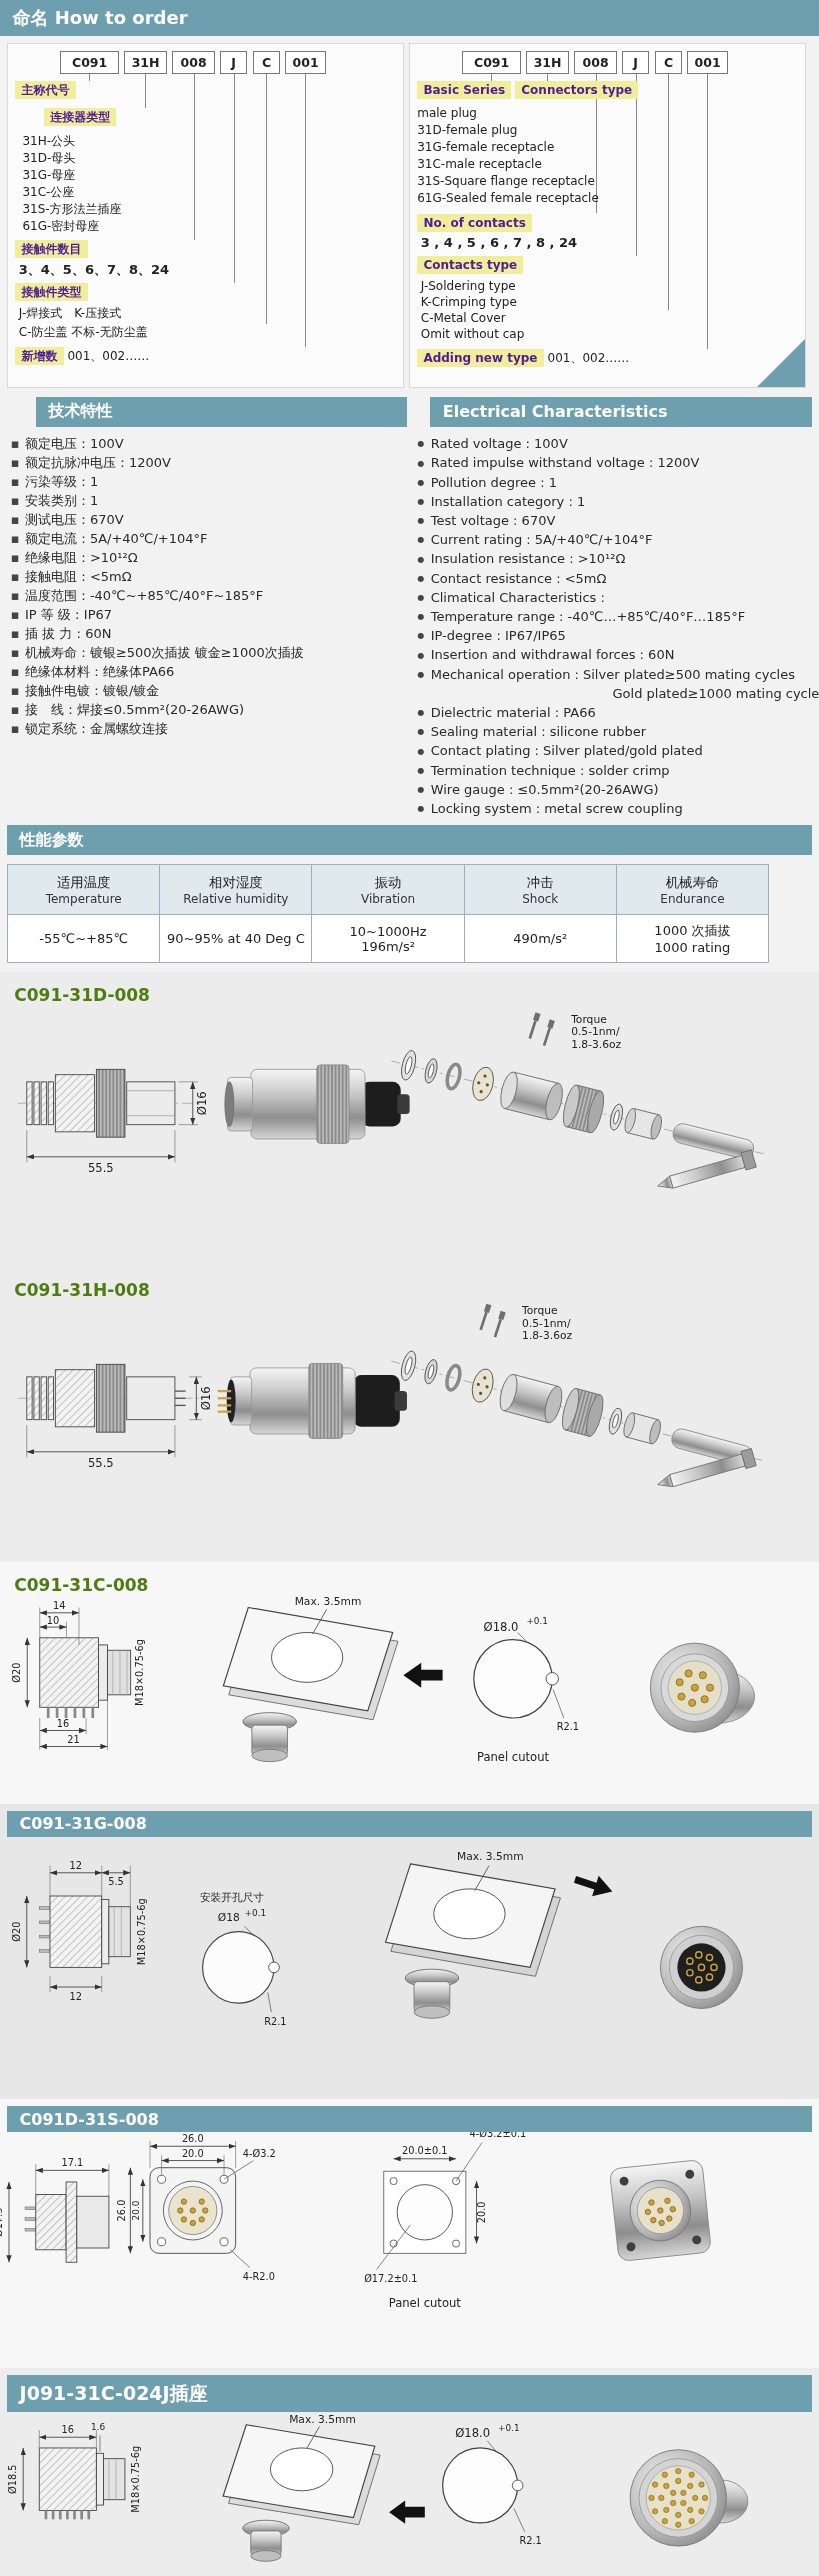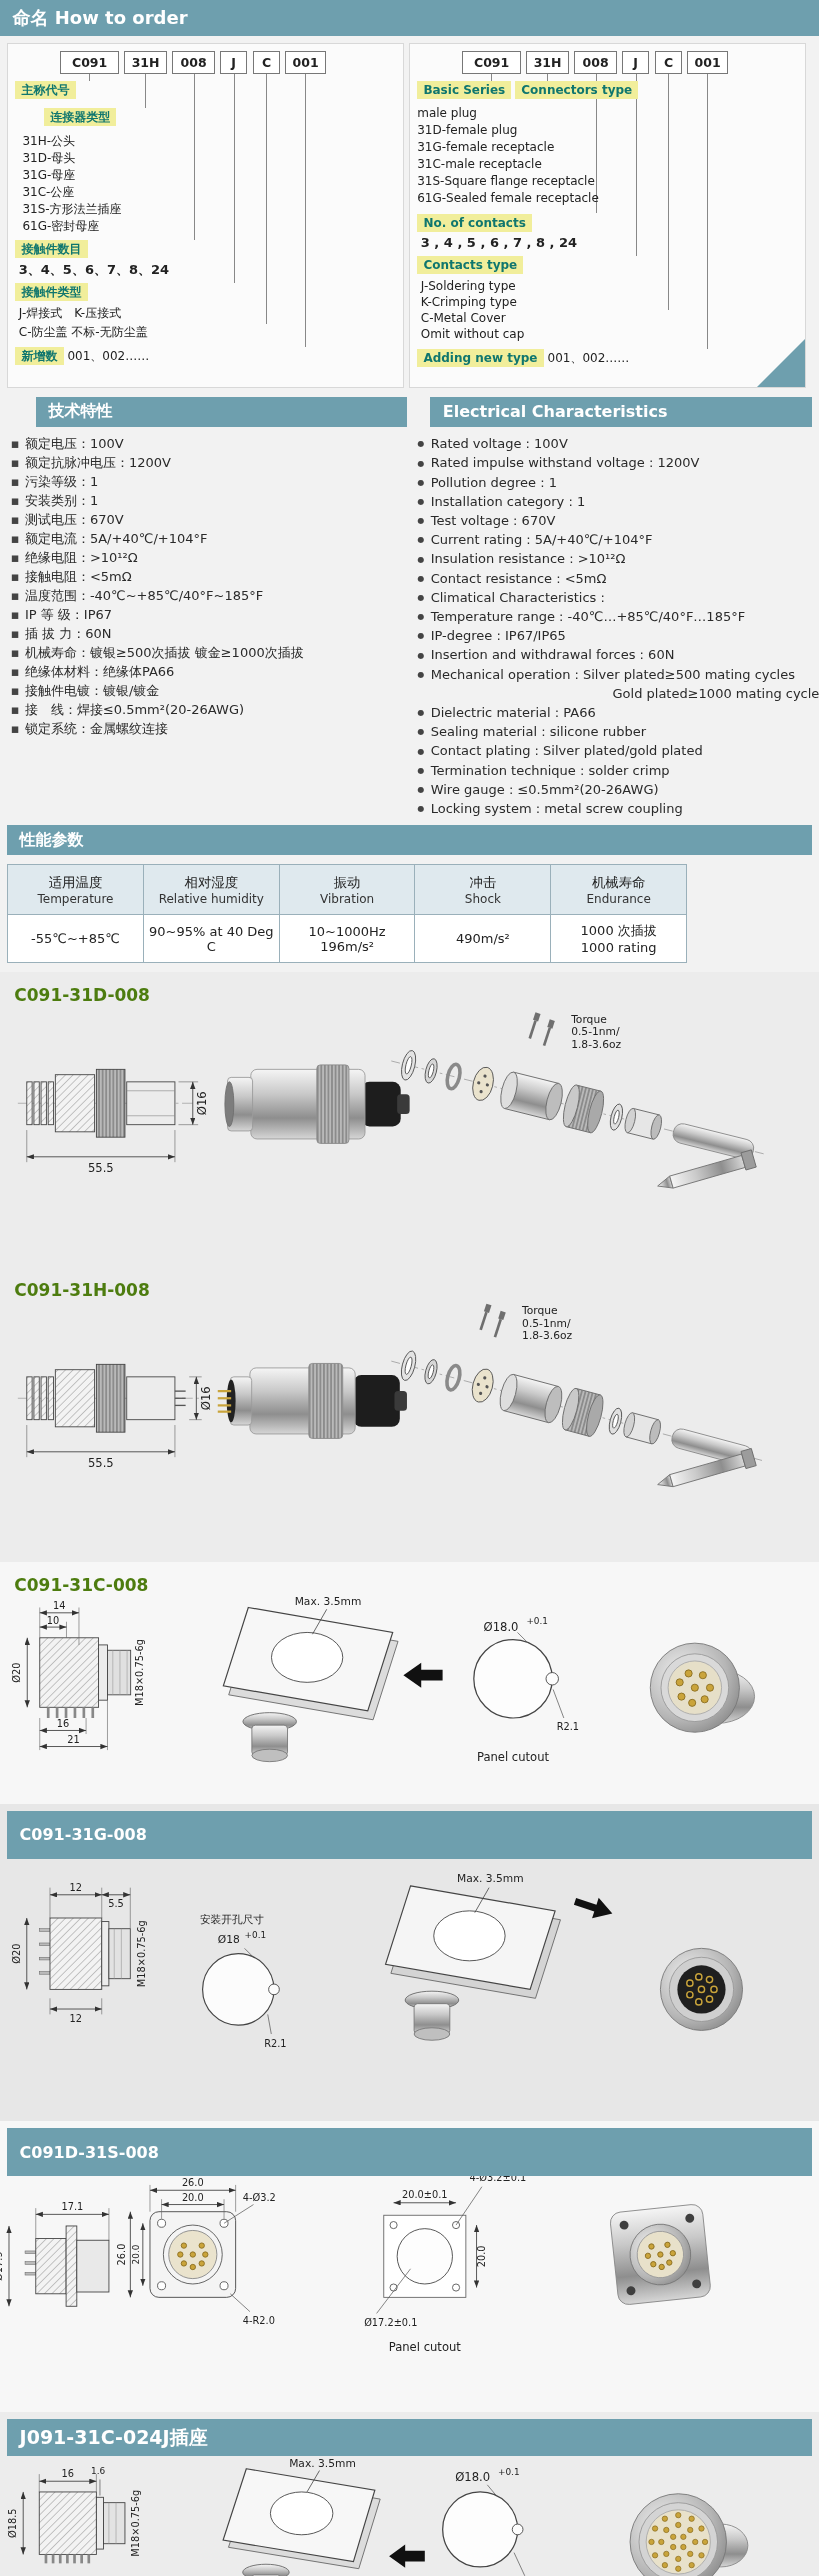--- a/index.html
+++ b/index.html
@@ -24,21 +24,21 @@
     position:relative; width:397px; height:345px;
     background:#fbfbfb; border:0.9px solid #d8d8d8; overflow:hidden;
   }
   .code-box {
     position:absolute; top:7.1px; height:23px; line-height:21.4px;
     border:0.9px solid #777; background:#fff; text-align:center;
     font-size:12.5px; font-weight:600;
   }
   .vline { position:absolute; width:0.9px; background:#888; }
   .chip {
-    position:absolute; background:#f1ee9b; color:#0f766e;
+    position:absolute; background:#f1ee9b; color:#4c1d95;
     font-size:12px; font-weight:600; padding:0.9px 6.2px; line-height:16px;
   }
   .ord-text { position:absolute; font-size:12px; line-height:16px; color:#222; white-space:nowrap; }
   .ord-bold { font-weight:bold; font-size:13px; }
   .types-list { position:absolute; margin:0; padding:0; list-style:none; }
   .types-list li { font-size:12px; line-height:17px; white-space:nowrap; }
   .tri {
     position:absolute; right:0; bottom:0; width:0; height:0;
     border-left:48px solid transparent; border-bottom:48px solid #6e9fae;
   }
@@ -55,31 +55,31 @@
   .spec.cn { width:387px; }
   .spec.en { width:398px; }
   .spec li { font-size:13px; line-height:19px; white-space:nowrap; color:#2a2a2a; }
   .spec.cn li::before { content:"▪"; margin-right:5.4px; color:#444; }
   .spec.en li::before { content:"●"; font-size:8px; vertical-align:1.8px; margin-right:6.2px; color:#444; }
   .spec.en li.cont { padding-left:195px; }
   .spec.en li.cont::before { content:""; margin-right:0; }
 
   
   .perf-bar { height:30px; font-size:16px; margin:7.1px 7.1px 0 7.1px; }
-  table.perf { width:680px; margin:9px 7.1px 0 7.1px; border-collapse:collapse; table-layout:fixed; }
+  table.perf { width:762px; margin:9px 7.1px 0 7.1px; border-collapse:collapse; table-layout:fixed; }
   table.perf th, table.perf td { border:0.9px solid #9ab0ba; text-align:center; padding:3.6px 1.8px; }
   table.perf th { background:#dfe9ee; font-weight:normal; height:50px; }
   table.perf th .cn { font-size:13.4px; color:#222; }
   table.perf th .en { font-size:12px; color:#333; }
   table.perf td { background:#fff; height:48px; font-size:13px; }
 
   
   .prod { padding:1.8px 0 3.6px 0; }
   .prod-title { margin:10.7px 0 0 14.3px; font-size:17px; font-weight:bold; color:#4d7c0f; }
-  .sec-bar { height:48px; font-size:16px; margin:0 7.1px; }
+  .sec-bar { height:26px; font-size:16px; margin:0 7.1px; }
   .j-bar { height:37px; font-size:19px; }
   .dsvg { display:block; }
   .dsvg text { font-family:"DejaVu Sans","Liberation Sans",sans-serif; font-size:13px; fill:#222; }
   .dsvg .t12 { font-size:12px; }
   .dsvg .t11 { font-size:11px; }
   .dsvg .t10 { font-size:10px; }
 </style>
 </head>
 <body>
 

